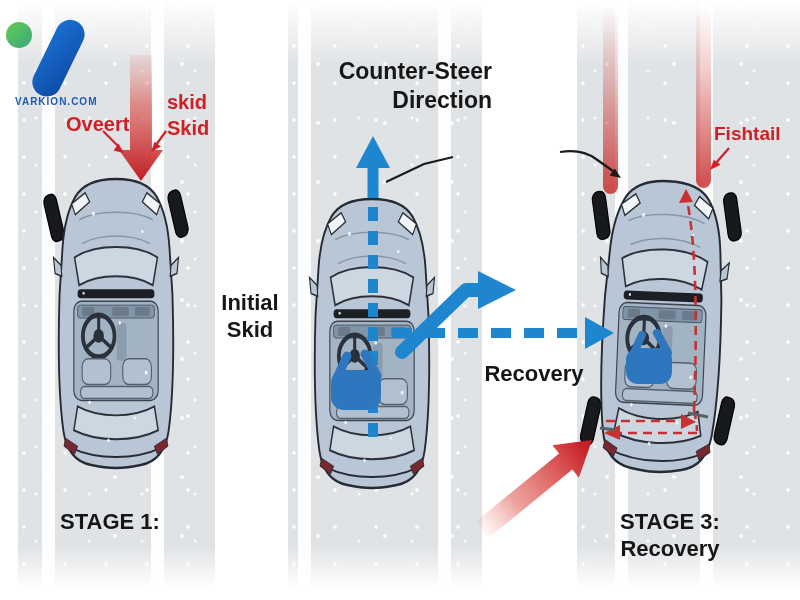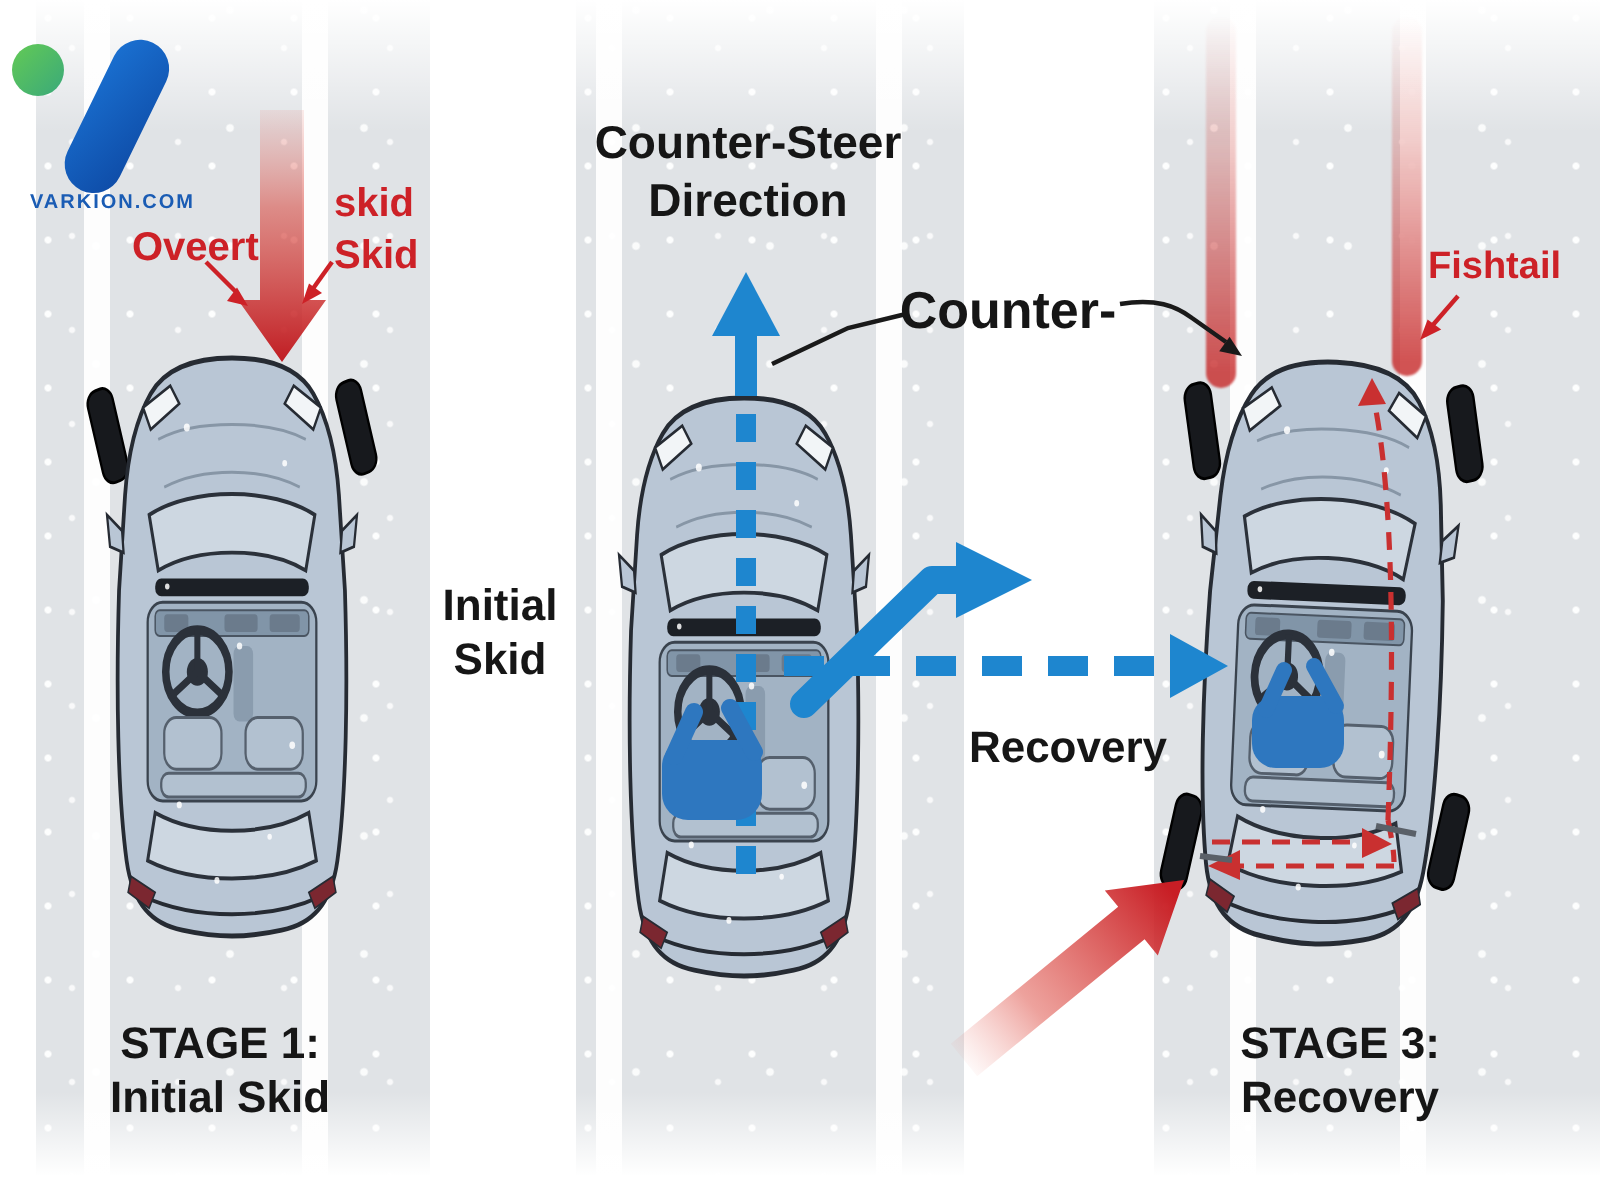--- a/index.html
+++ b/index.html
@@ -22,21 +22,21 @@
   
   svg.car{position:absolute;overflow:visible;}
   .wh{fill:#17191d;stroke:#000;stroke-width:1.5;}
   
   #annot{position:absolute;left:0;top:0;pointer-events:none;}
   
   .lbl{position:absolute;font-weight:bold;color:#161616;line-height:1.24;text-align:center;white-space:nowrap;}
   .lbl span{display:block;}
   .red{color:#cd2127;text-align:center;}
   .cap{font-size:22px;top:508px;}
-  #lbl-heading{left:256px;width:236px;top:57px;font-size:23px;}
+  #lbl-heading{left:256px;width:236px;top:57px;font-size:23px;text-align:right;}
   #lbl-callout{left:420px;width:168px;top:141px;font-size:26px;line-height:1.1;}
   #lbl-initial{left:192px;width:116px;top:289px;font-size:22px;}
   #lbl-recovery{left:478px;width:112px;top:360px;font-size:22px;}
   #lbl-oveert{left:38px;top:112px;font-size:20px;text-align:left;margin-left:28px;}
   #lbl-skid{left:167px;top:89px;font-size:20px;text-align:left;line-height:1.3;}
   #lbl-fishtail{left:714px;top:122px;font-size:19px;}
   #cap1{left:20px;width:180px;}
   #cap2{left:282px;width:200px;}
   #cap3{left:572px;width:196px;}
   
@@ -228,31 +228,29 @@
   <div class="lbl red" id="lbl-skid">
     <span>skid</span>
     <span>Skid</span>
   </div>
 
   <div class="lbl" id="lbl-heading">
     <span>Counter-Steer</span>
     <span>Direction</span>
   </div>
   <div class="lbl" id="lbl-callout">
-    <span>Counter-</span>
   </div>
   <div class="lbl" id="lbl-initial">
     <span>Initial</span>
     <span>Skid</span>
   </div>
   <div class="lbl" id="lbl-recovery">Recovery</div>
   <div class="lbl red" id="lbl-fishtail">Fishtail</div>
 
   <div class="lbl cap" id="cap1">
     <span>STAGE 1:</span>
-    <span>Initial Skid</span>
   </div>
   <div class="lbl cap" id="cap3">
     <span>STAGE 3:</span>
     <span>Recovery</span>
   </div>
 
 </div>
 
 </body></html>

